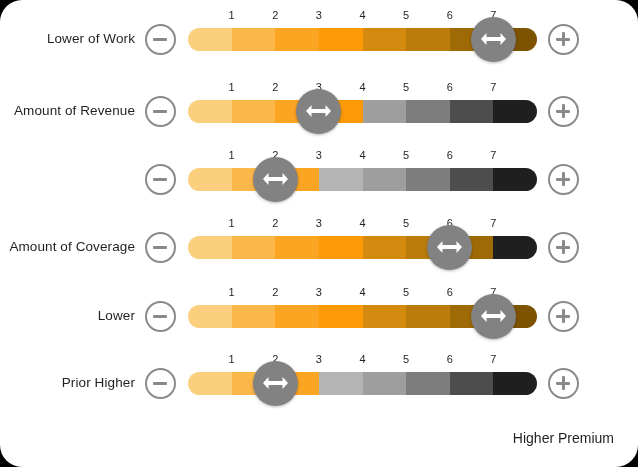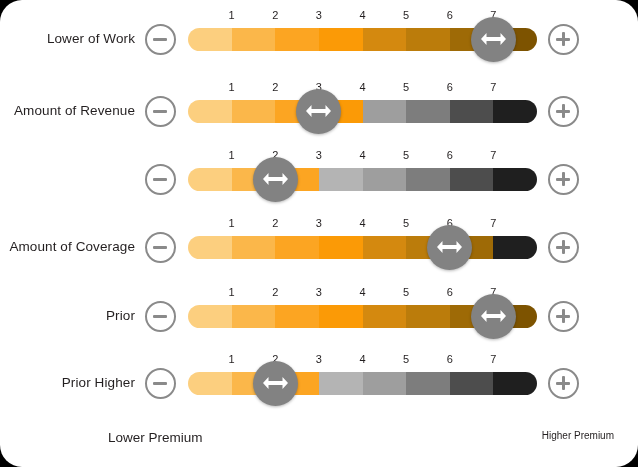--- a/index.html
+++ b/index.html
@@ -167,21 +167,21 @@
     left: 108px;
     top: 6px;
     font-size: 13.5px;
     color: #231f20;
     white-space: nowrap;
   }
   .footer-right {
     position: absolute;
     right: 24px;
     top: 6px;
-    font-size: 10px;
+    font-size: 14px;
     color: #231f20;
     white-space: nowrap;
   }
 </style>
 </head>
 <body>
 
 <div class="card">
 
   <div class="slider-rows">
@@ -322,21 +322,21 @@
             <div class="seg" style="background: rgb(31, 31, 31);"></div>
           </div>
         </div>
         <div class="thumb" style="left: 449.75px;">
           <svg width="27" height="16" viewBox="0 0 27 16">
             <path d="M6.5 2 L6.5 6 L20.5 6 L20.5 2 L26 8 L20.5 14 L20.5 10 L6.5 10 L6.5 14 L1 8 Z" fill="#ffffff"></path>
           </svg>
         </div>
       </div>
       <div class="slider-row row-4">
-        <div class="row-label">Prior</div>
+        <div class="row-label">Lower</div>
         <div class="circle-btn btn-minus">
           <span class="bar-h"></span>
         </div>
         <div class="circle-btn btn-plus">
           <span class="bar-h"></span>
           <span class="bar-v"></span>
         </div>
         <div class="ticks">
           <div class="tick" style="left: 43.625px;">1</div>
           <div class="tick" style="left: 87.25px;">2</div>
@@ -396,17 +396,16 @@
         </div>
         <div class="thumb" style="left: 275.25px;">
           <svg width="27" height="16" viewBox="0 0 27 16">
             <path d="M6.5 2 L6.5 6 L20.5 6 L20.5 2 L26 8 L20.5 14 L20.5 10 L6.5 10 L6.5 14 L1 8 Z" fill="#ffffff"></path>
           </svg>
         </div>
       </div>
     </div>
 
   <div class="footer">
-    <div class="footer-left">Lower Premium</div>
     <div class="footer-right">Higher Premium</div>
   </div>
 
 </div>
 
 </body></html>

